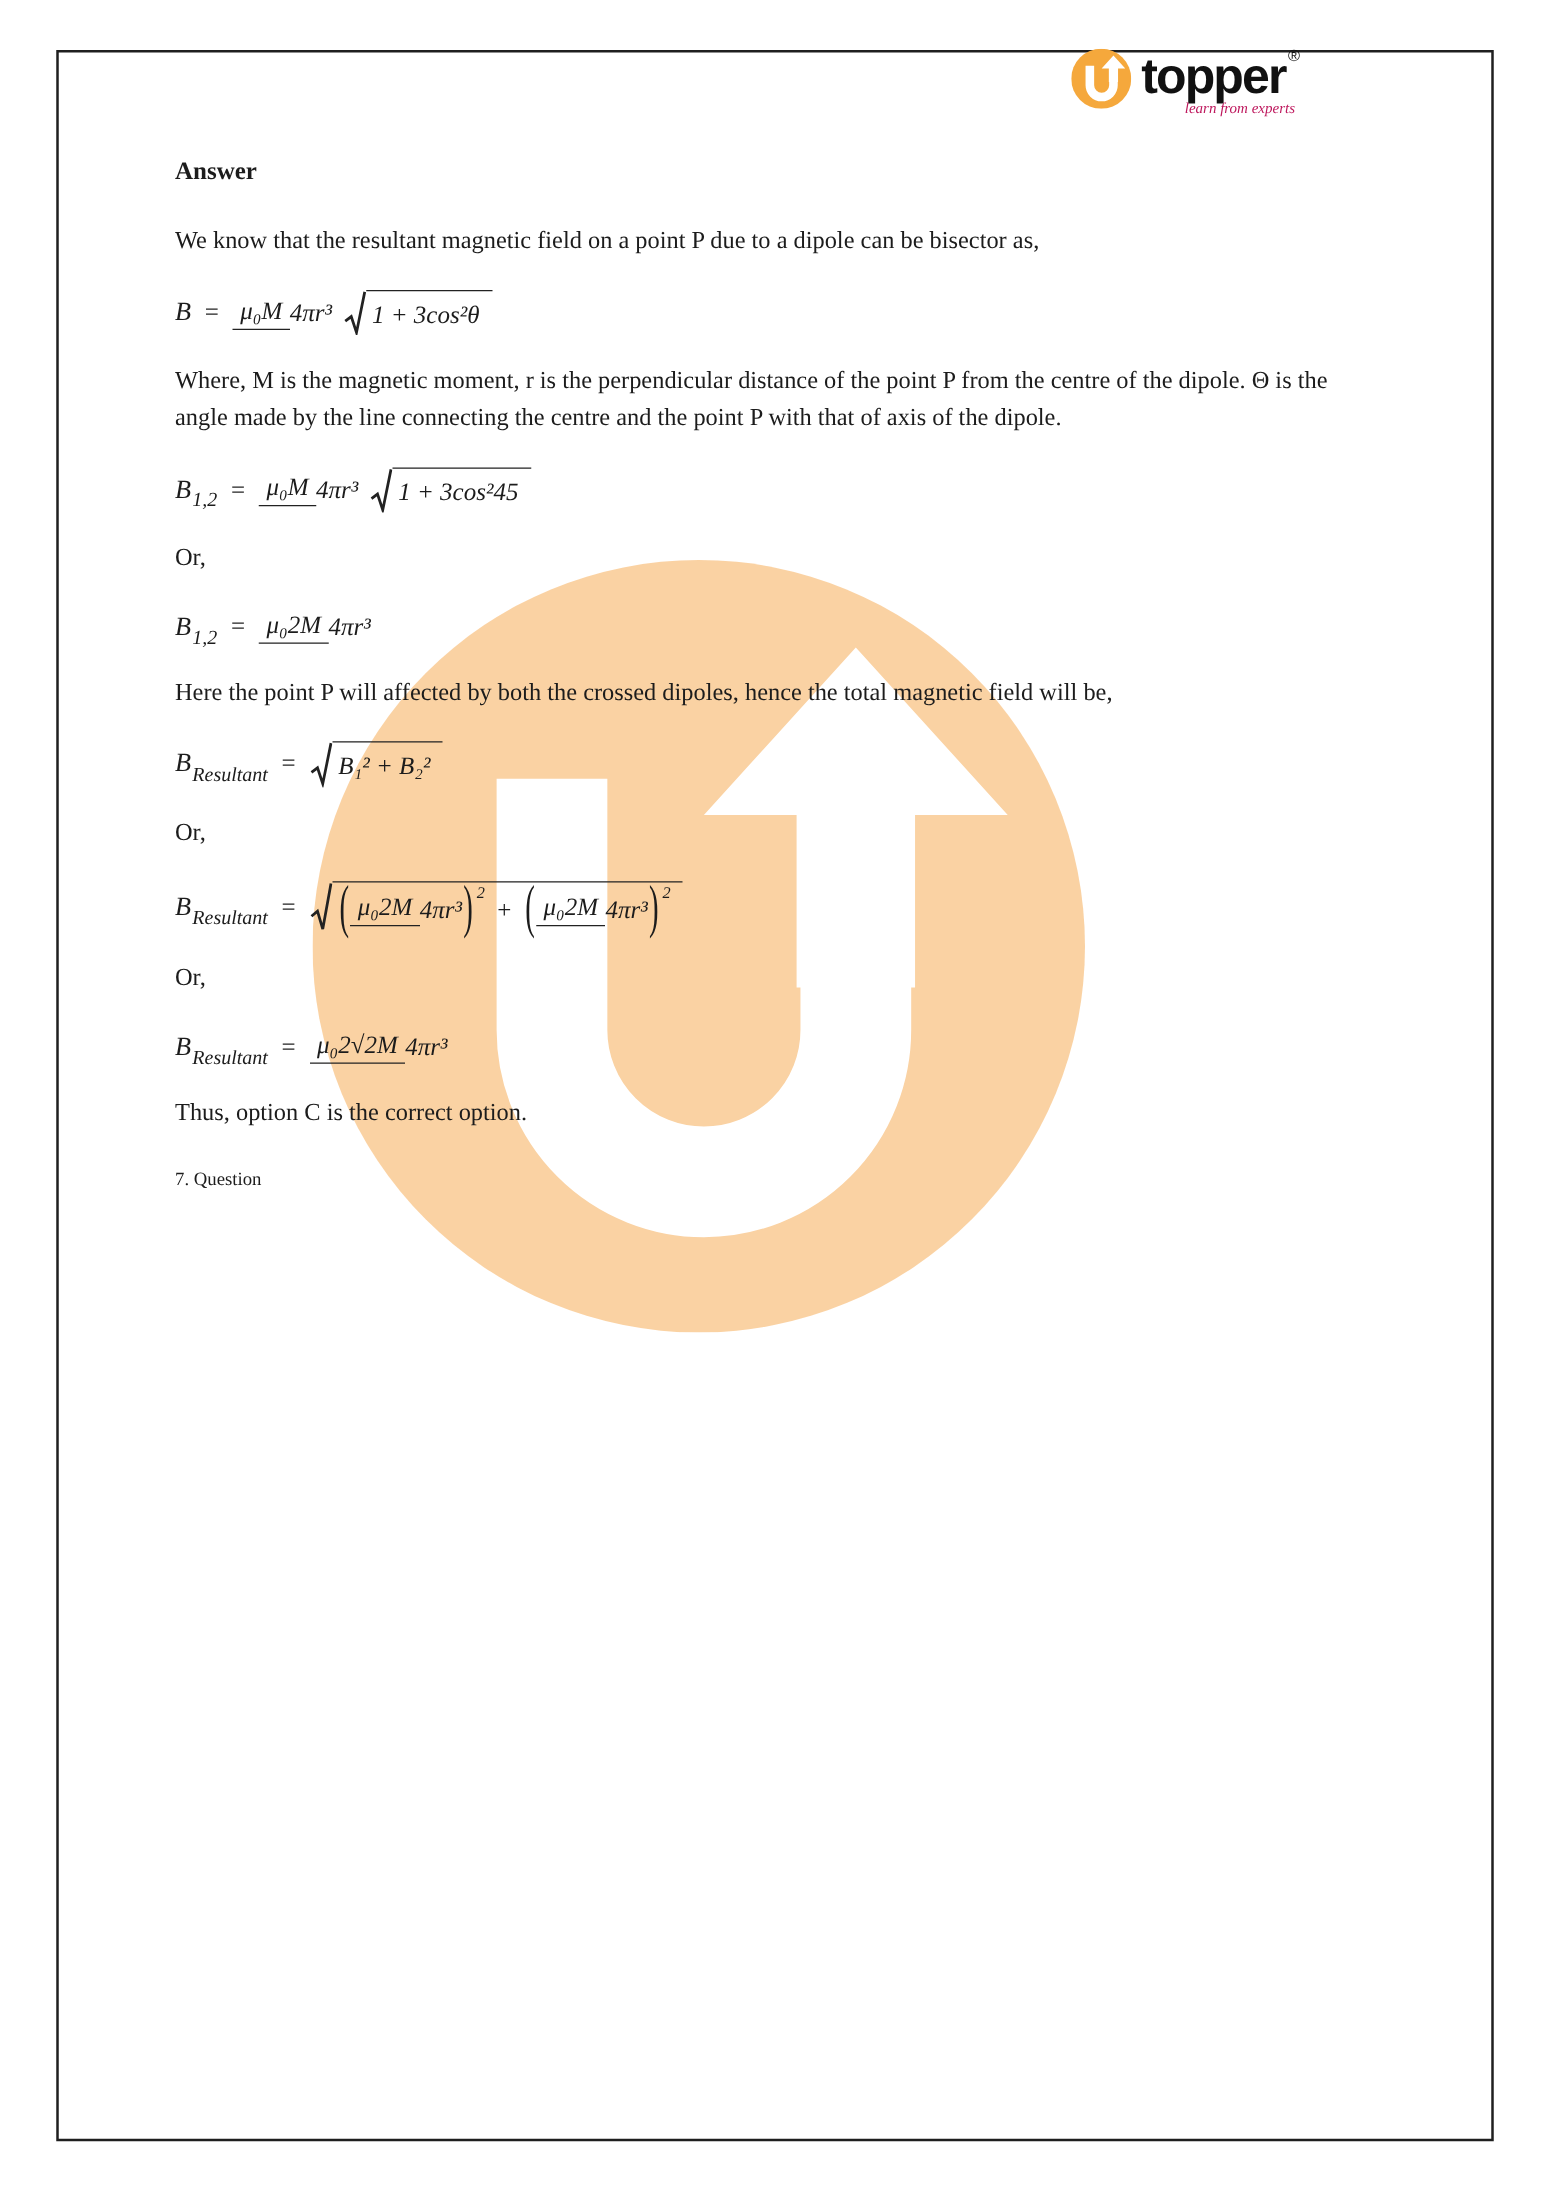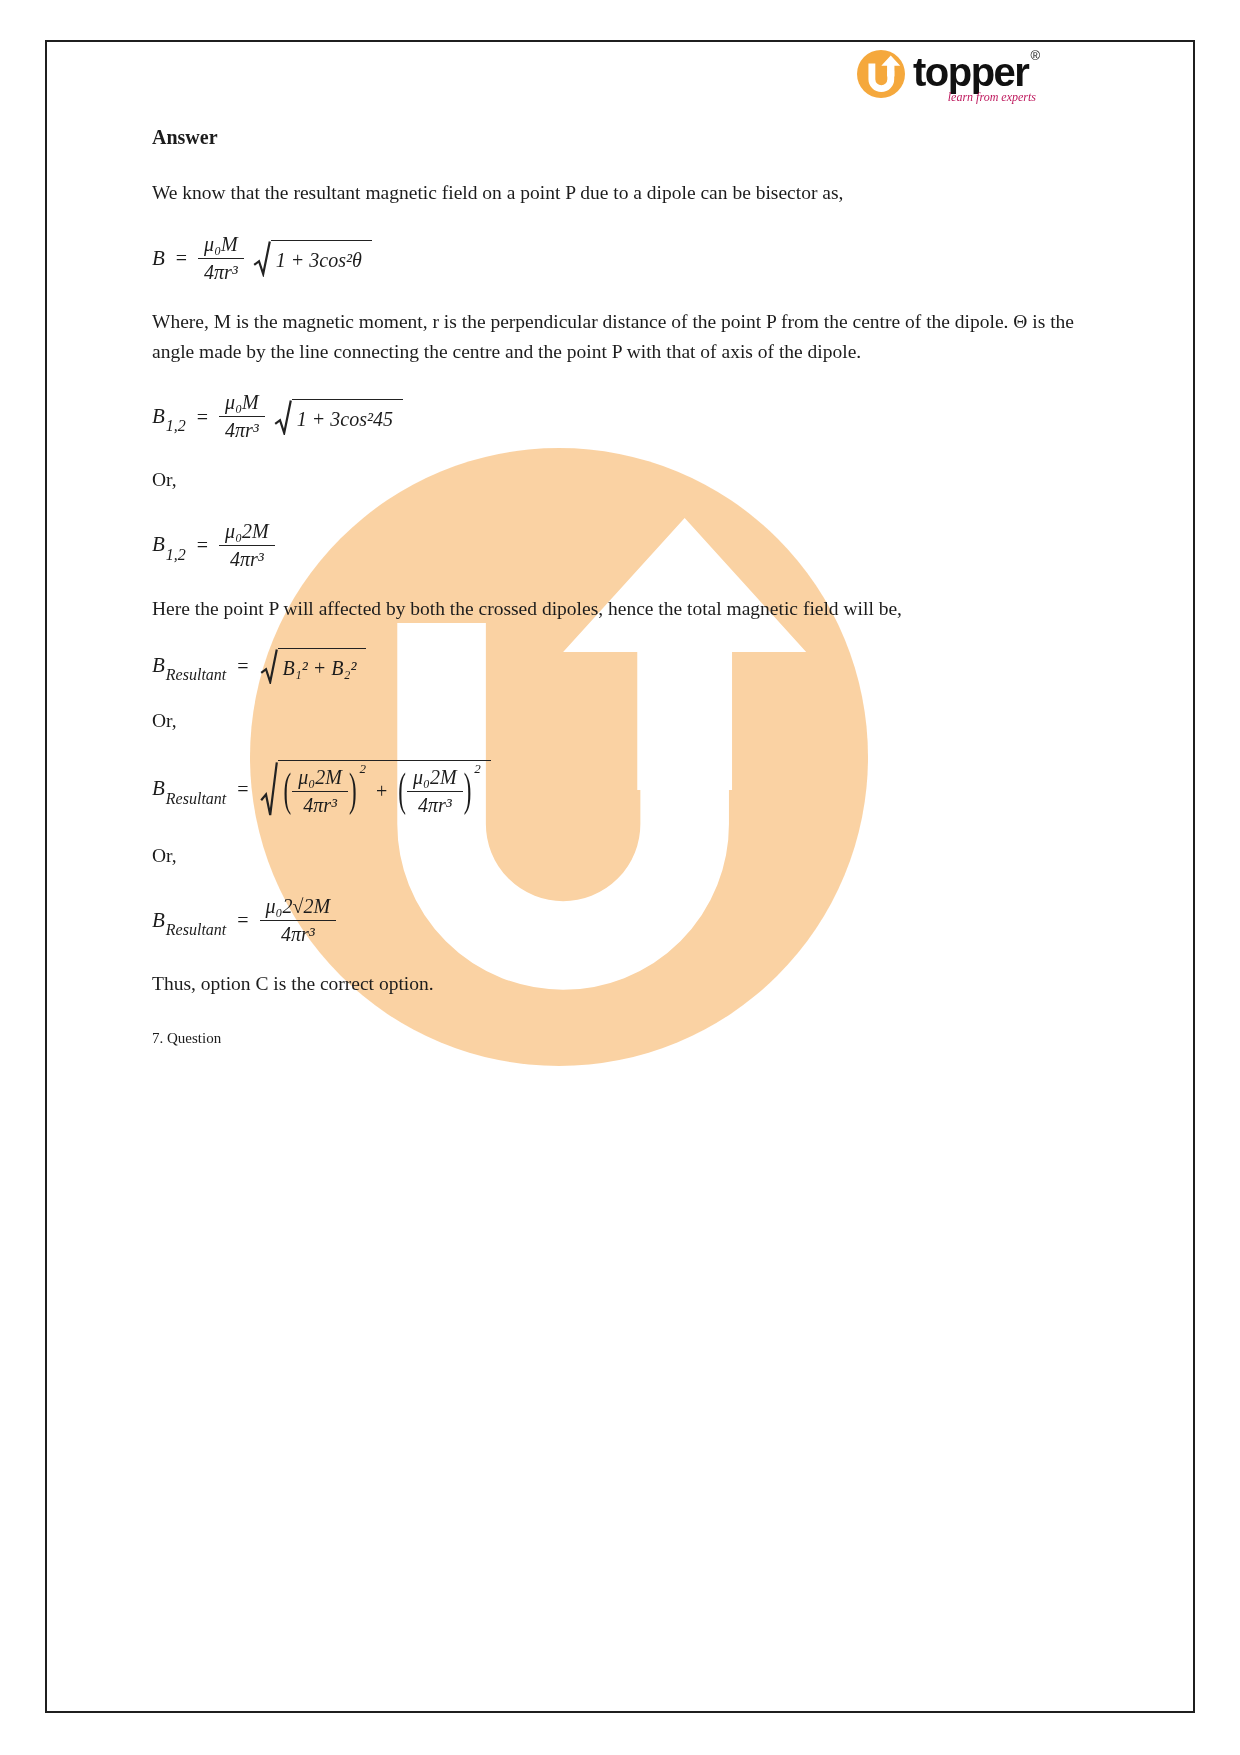--- a/index.html
+++ b/index.html
@@ -11,54 +11,54 @@
     position:absolute; left:45px; right:45px; top:40px; bottom:42px;
     border:2px solid #1f1f1f; pointer-events:none;
   }
   
   .watermark {
     position:absolute; left:250px; top:448px; width:618px; height:618px;
     z-index:0;
   }
   
   .logo {
-    position:absolute; top:50px; right:200px; z-index:2;
+    position:absolute; top:39px; right:200px; z-index:2;
     display:flex; align-items:flex-start; gap:8px;
   }
   .logo-mark {width:48px; height:48px;}
   .logo-right {display:flex; flex-direction:column; align-items:flex-end;}
   .logo-line {display:flex; align-items:flex-start;}
   .logo-word {
     font-family:"Liberation Sans", sans-serif; font-weight:800;
     font-size:40px; line-height:44px; letter-spacing:-1.5px; color:#111;
   }
   .logo-reg {font-family:"Liberation Sans", sans-serif; font-size:13px; margin-left:2px; margin-top:-2px; color:#111;}
   .logo-tagline {
     font-style:italic; font-size:12px; color:#be185d; margin-top:-4px; margin-right:4px;
     font-family:"Liberation Serif", serif;
   }
   
   .content {
-    position:absolute; left:152px; right:140px; top:122px; z-index:1;
+    position:absolute; left:140px; right:140px; top:122px; z-index:1;
     font-size:19.5px; line-height:1.52; max-width:960px;
   }
   .h-answer {font-size:20px; font-weight:bold; margin:0 0 26px 0;}
   .content p {margin:0 0 24px 0;}
   .or-line {margin:0 0 18px 0;}
   .h-question {font-size:15px; font-weight:normal; margin:28px 0 0 0;}
   
   .equation {
     display:flex; align-items:center; gap:9px;
     font-style:italic; font-size:20px; margin:6px 0 22px 0;
   }
   .lhs {display:inline-flex; align-items:flex-end;}
   .var {font-size:21px;}
   .eqsub {font-size:16px; font-style:italic; display:inline-block; transform:translateY(6px); margin-left:1px;}
   .rel {font-style:normal; margin:0 2px;}
-  .frac {display:inline-flex; flex-direction:column; align-items:center; line-height:1.25;}
+  .frac {display:inline-flex; flex-direction:row; align-items:flex-end; line-height:1.25;}
   .frac .num {border-bottom:1.7px solid #222; padding:0 6px 1px 6px;}
   .frac .den {padding-top:1px;}
   .sqrt {position:relative; display:inline-block; padding-left:18px;}
   .rad-svg {position:absolute; left:0; top:0; width:18px; height:100%;}
   .rad-svg path {stroke:#222; stroke-width:2.2; fill:none; vector-effect:non-scaling-stroke;}
   .radicand {
     display:inline-flex; align-items:center; gap:8px;
     border-top:1.8px solid #222; padding:4px 10px 1px 5px;
   }
   .pgroup {display:inline-flex; align-items:center;}

